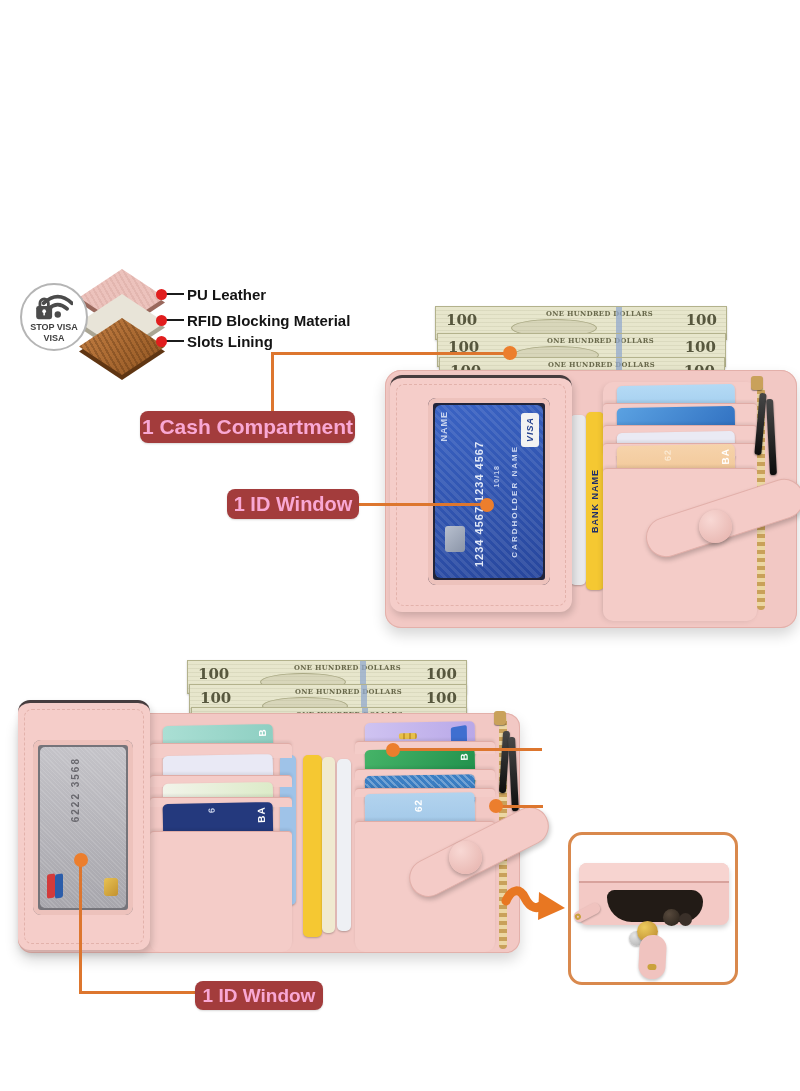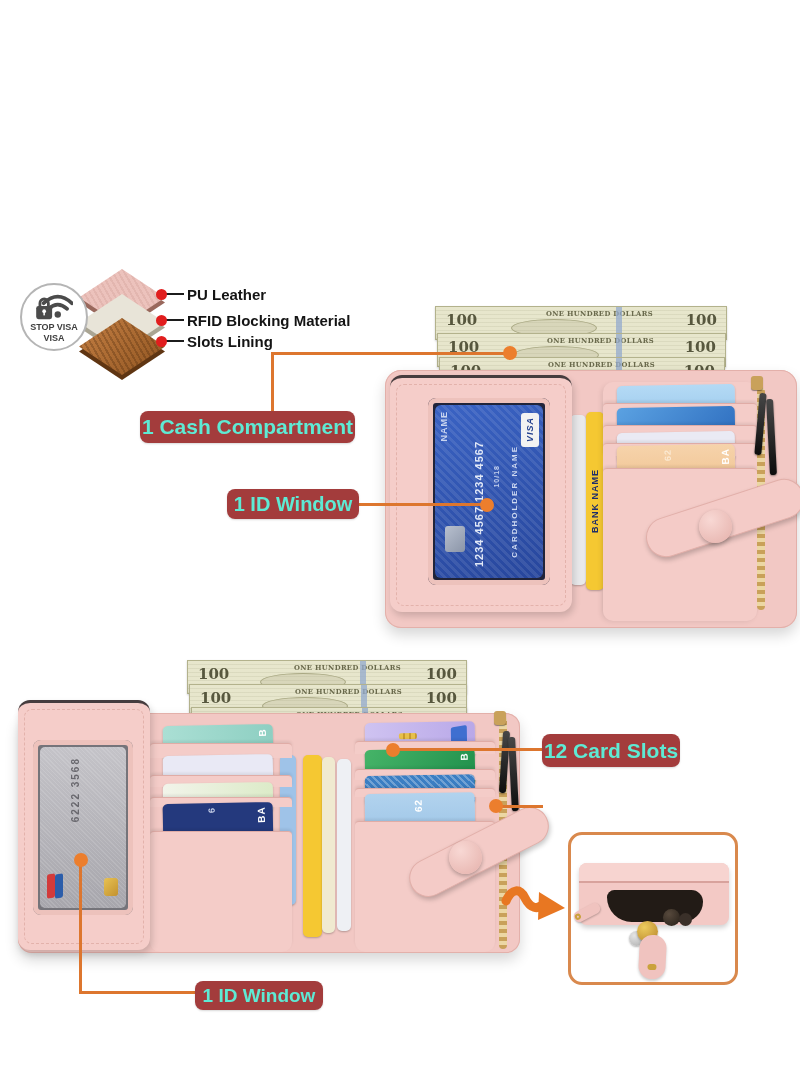--- a/index.html
+++ b/index.html
@@ -11,21 +11,21 @@
   .rfid-badge{position:absolute;left:20px;top:283px;width:68px;height:68px;border-radius:50%;
               background:#fff;border:2px solid #b5b5b5;display:flex;flex-direction:column;
               align-items:center;justify-content:center;z-index:6;box-sizing:border-box;}
   .rfid-text{font-size:9px;font-weight:bold;color:#3f3f3f;line-height:1.15;text-align:center;margin-top:1px;}
   .diamond{position:absolute;width:86px;height:57px;clip-path:polygon(50% 0,100% 50%,50% 100%,0 50%);}
   .mat-dot{position:absolute;width:11px;height:11px;border-radius:50%;background:#e11e1e;z-index:5;}
   .mat-line{position:absolute;height:2px;background:#1c1c1c;z-index:4;}
   .mat-label{position:absolute;font-size:15px;font-weight:bold;color:#141414;white-space:nowrap;}
 
   
-  .callout{position:absolute;background:#a33c3c;color:#5eead4;font-weight:bold;border-radius:8px;
+  .callout{position:absolute;background:#a33c3c;color:#f9a8d4;font-weight:bold;border-radius:8px;
            display:flex;align-items:center;justify-content:center;z-index:20;white-space:nowrap;
            box-shadow:0 1px 2px rgba(0,0,0,.15);}
   .cline{position:absolute;background:#dd762e;z-index:18;}
   .cdot{position:absolute;width:14px;height:14px;border-radius:50%;background:#ec7e2d;z-index:19;}
 
   
   .bill{position:absolute;background:#e7e6cc;border:1px solid #b3b28c;box-sizing:border-box;
         box-shadow:0 1px 2px rgba(0,0,0,.18);overflow:hidden;
         background-image:repeating-linear-gradient(0deg,rgba(130,130,95,.12) 0 1px,transparent 1px 4px);}
   .b-banner{position:absolute;top:2px;left:38%;font-size:8px;font-weight:bold;color:#6a6a4c;
@@ -105,21 +105,20 @@
   <div class="cline" style="left:271px;top:352px;width:238px;height:3px;"></div>
   <div class="cdot" style="left:503px;top:346px;"></div>
   <div class="callout" style="left:140px;top:411px;width:215px;height:32px;font-size:21px;">1 Cash Compartment</div>
 
   <div class="cline" style="left:357px;top:503px;width:128px;height:3px;"></div>
   <div class="cdot" style="left:480px;top:498px;"></div>
   <div class="callout" style="left:227px;top:489px;width:132px;height:30px;font-size:20px;">1 ID Window</div>
 
   <div class="cdot" style="left:386px;top:743px;"></div>
   <div class="cline" style="left:398px;top:748px;width:144px;height:3px;"></div>
-  <div class="callout" style="left:542px;top:734px;width:138px;height:33px;font-size:21px;">12 Card Slots</div>
 
   <div class="cdot" style="left:489px;top:799px;"></div>
   <div class="cline" style="left:500px;top:805px;width:43px;height:3px;"></div>
 
   <div class="cdot" style="left:74px;top:853px;"></div>
   <div class="cline" style="left:79px;top:864px;width:3px;height:130px;"></div>
   <div class="cline" style="left:79px;top:991px;width:116px;height:3px;"></div>
   <div class="callout" style="left:195px;top:981px;width:128px;height:29px;font-size:19px;">1 ID Window</div>
 
   <div class="abs" style="left:385px;top:300px;width:412px;height:332px;">

